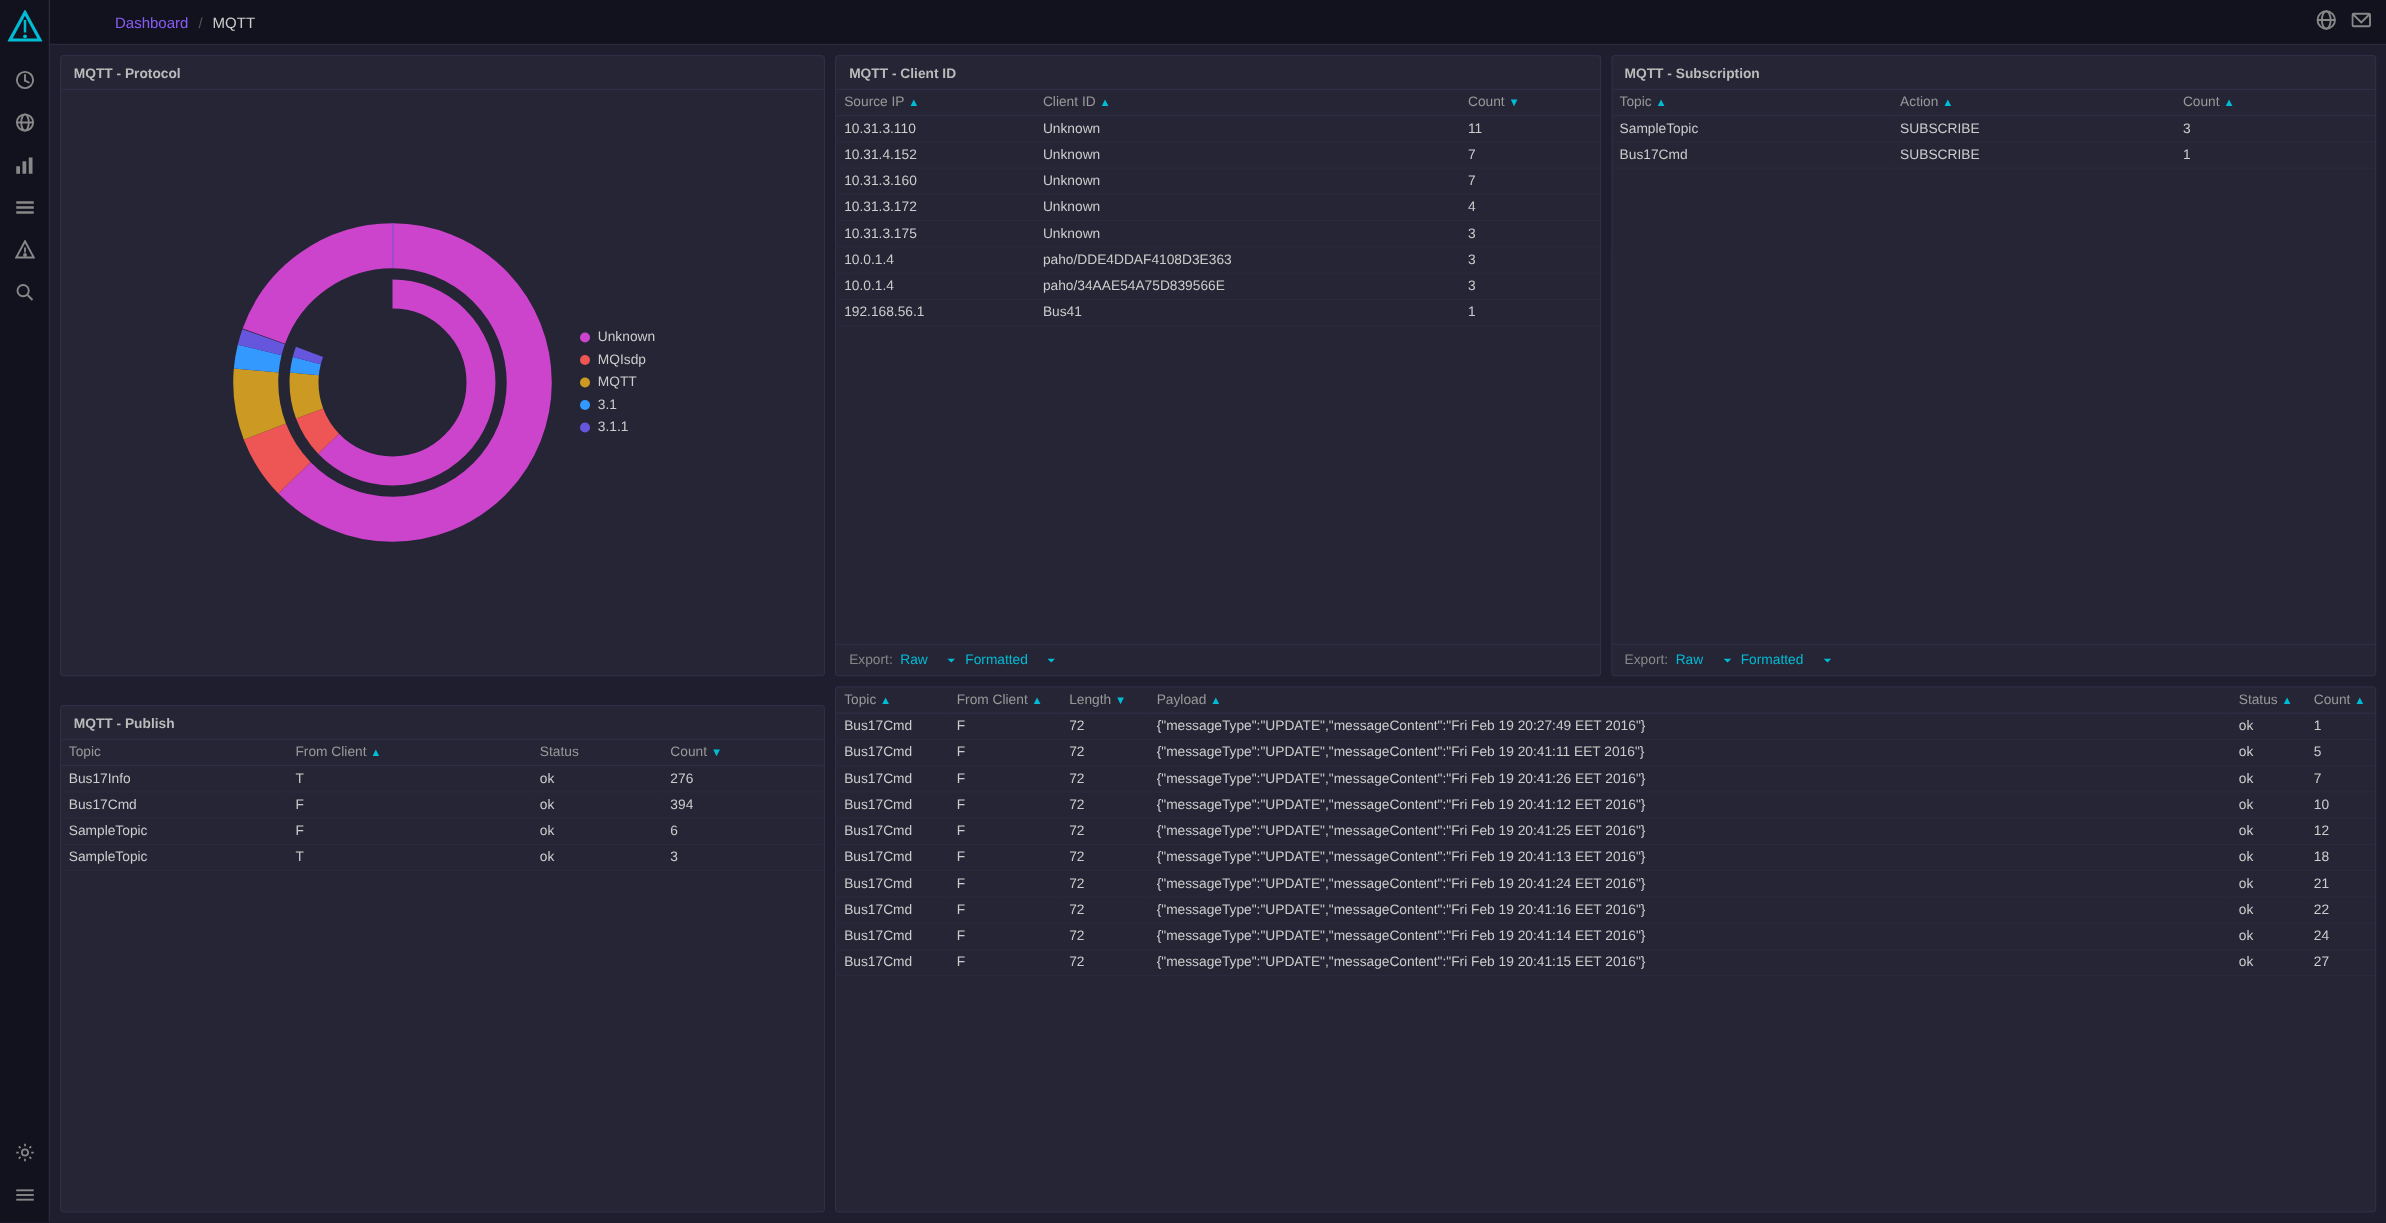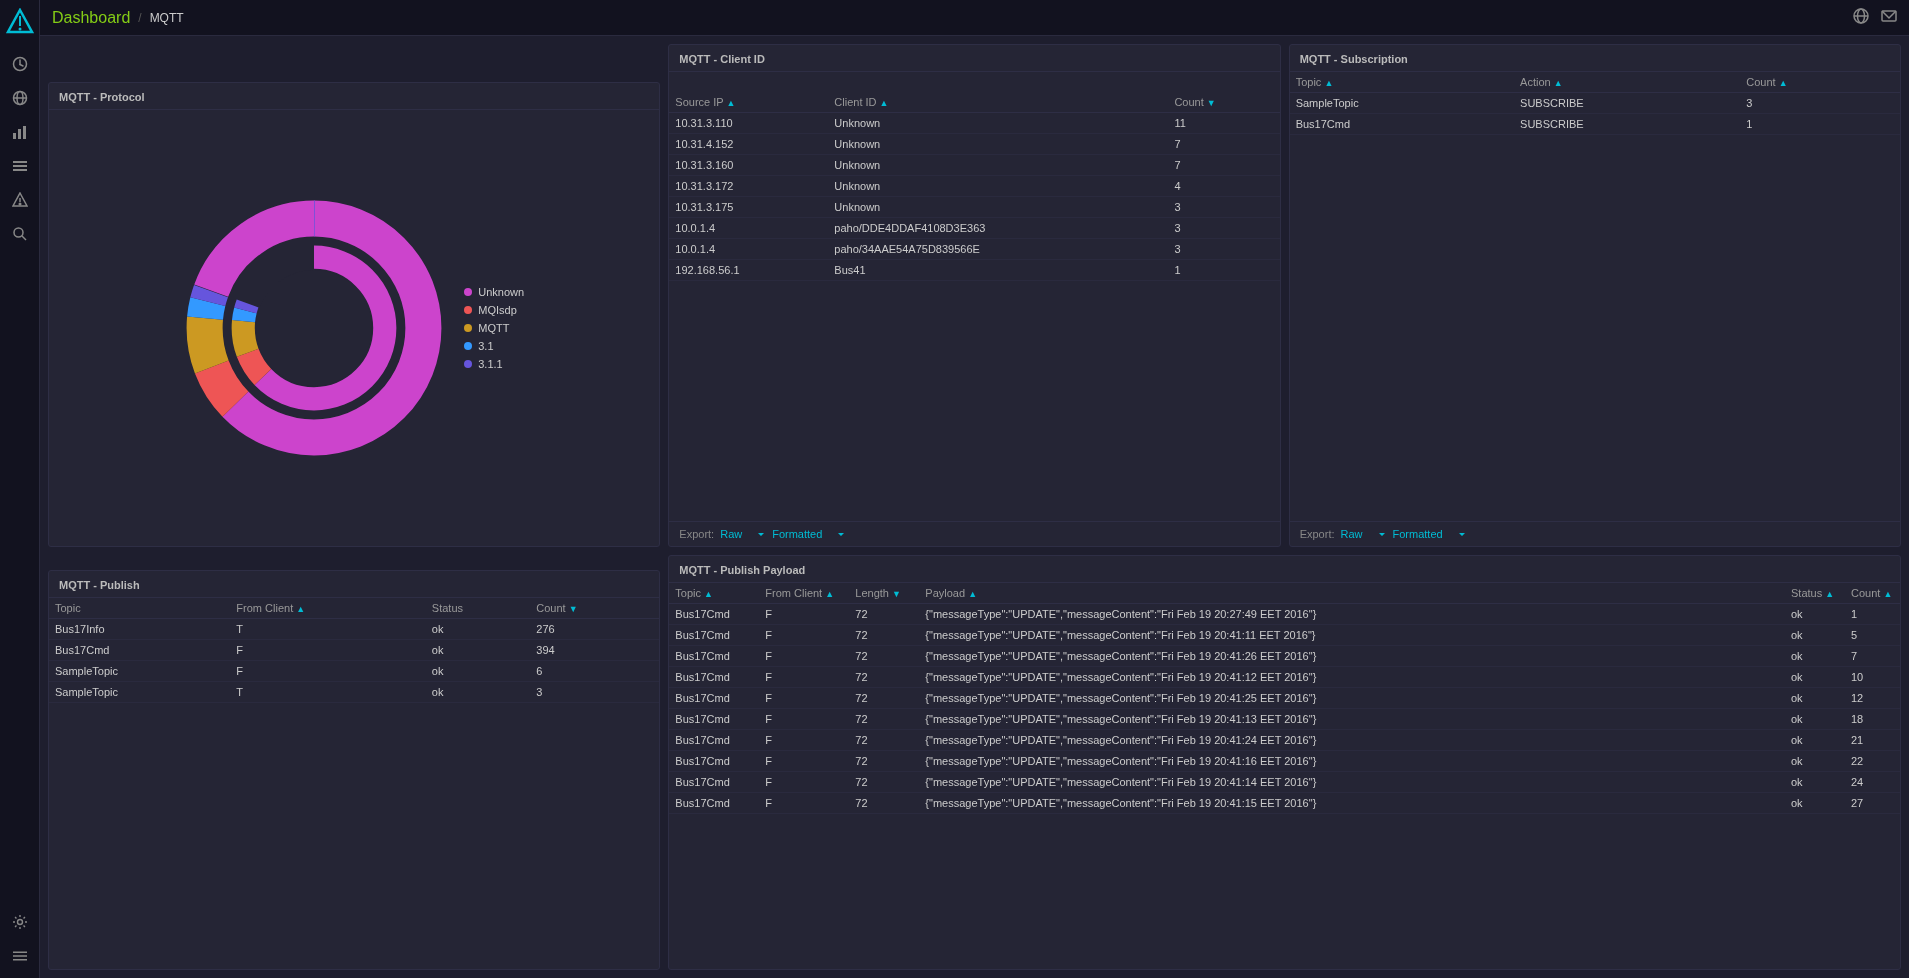--- a/index.html
+++ b/index.html
@@ -43,22 +43,23 @@
       height: 36px;
       background: #12121f;
       display: flex;
       align-items: center;
       padding: 0 12px;
       gap: 8px;
       border-bottom: 1px solid #2a2a3e;
       z-index: 10;
     }
     .topbar-breadcrumb {
-      color: #84cc16;
-      font-size: 16px;
+      color: #8b5cf6;
+      font-size: 12px;
+      margin-left: 40px;
     }
     .topbar-sep { color: #555; }
     .topbar-current { color: #ccc; font-size: 12px; }
     .topbar-icons {
       margin-left: auto;
       display: flex;
       gap: 12px;
       color: #888;
     }
     
@@ -93,21 +94,20 @@
     }
     .panel-content {
       flex: 1;
       padding: 8px;
       overflow: hidden;
     }
     
     #protocol-panel {
       grid-column: 1;
       grid-row: 1;
-      margin-top: 38px;
     }
     
     #clientid-panel {
       grid-column: 2;
       grid-row: 1;
     }
     
     #subscription-panel {
       grid-column: 3;
       grid-row: 1;
@@ -313,21 +313,21 @@
         <div class="legend-item">
           <div class="legend-dot" style="background:#6655dd;"></div>
           <span>3.1.1</span>
         </div>
       </div>
     </div>
   </div>
 
   <div class="panel" id="clientid-panel">
     <div class="panel-title">MQTT - Client ID</div>
-    <div class="panel-content" style="padding:0;overflow:auto;margin-top:20px;">
+    <div class="panel-content" style="padding:0;overflow:auto;">
       <table>
         <thead>
           <tr>
             <th>Source IP <span class="sort-icon">▲</span></th>
             <th>Client ID <span class="sort-icon">▲</span></th>
             <th>Count <span class="sort-icon" style="color:#00bcd4;">▼</span></th>
           </tr>
         </thead>
         <tbody id="clientid-tbody">
         <tr>
@@ -468,21 +468,20 @@
               <td>T</td>
               <td>ok</td>
               <td>3</td>
             </tr>
           </tbody>
       </table>
     </div>
   </div>
 
   <div class="panel" id="payload-panel">
-    <div class="panel-title">MQTT - Publish Payload</div>
     <div class="panel-content" style="padding:0;overflow:auto;">
       <table style="table-layout:fixed;width:100%;">
         <colgroup>
           <col style="width:90px">
           <col style="width:90px">
           <col style="width:70px">
           <col style="width:auto">
           <col style="width:60px">
           <col style="width:55px">
         </colgroup>

